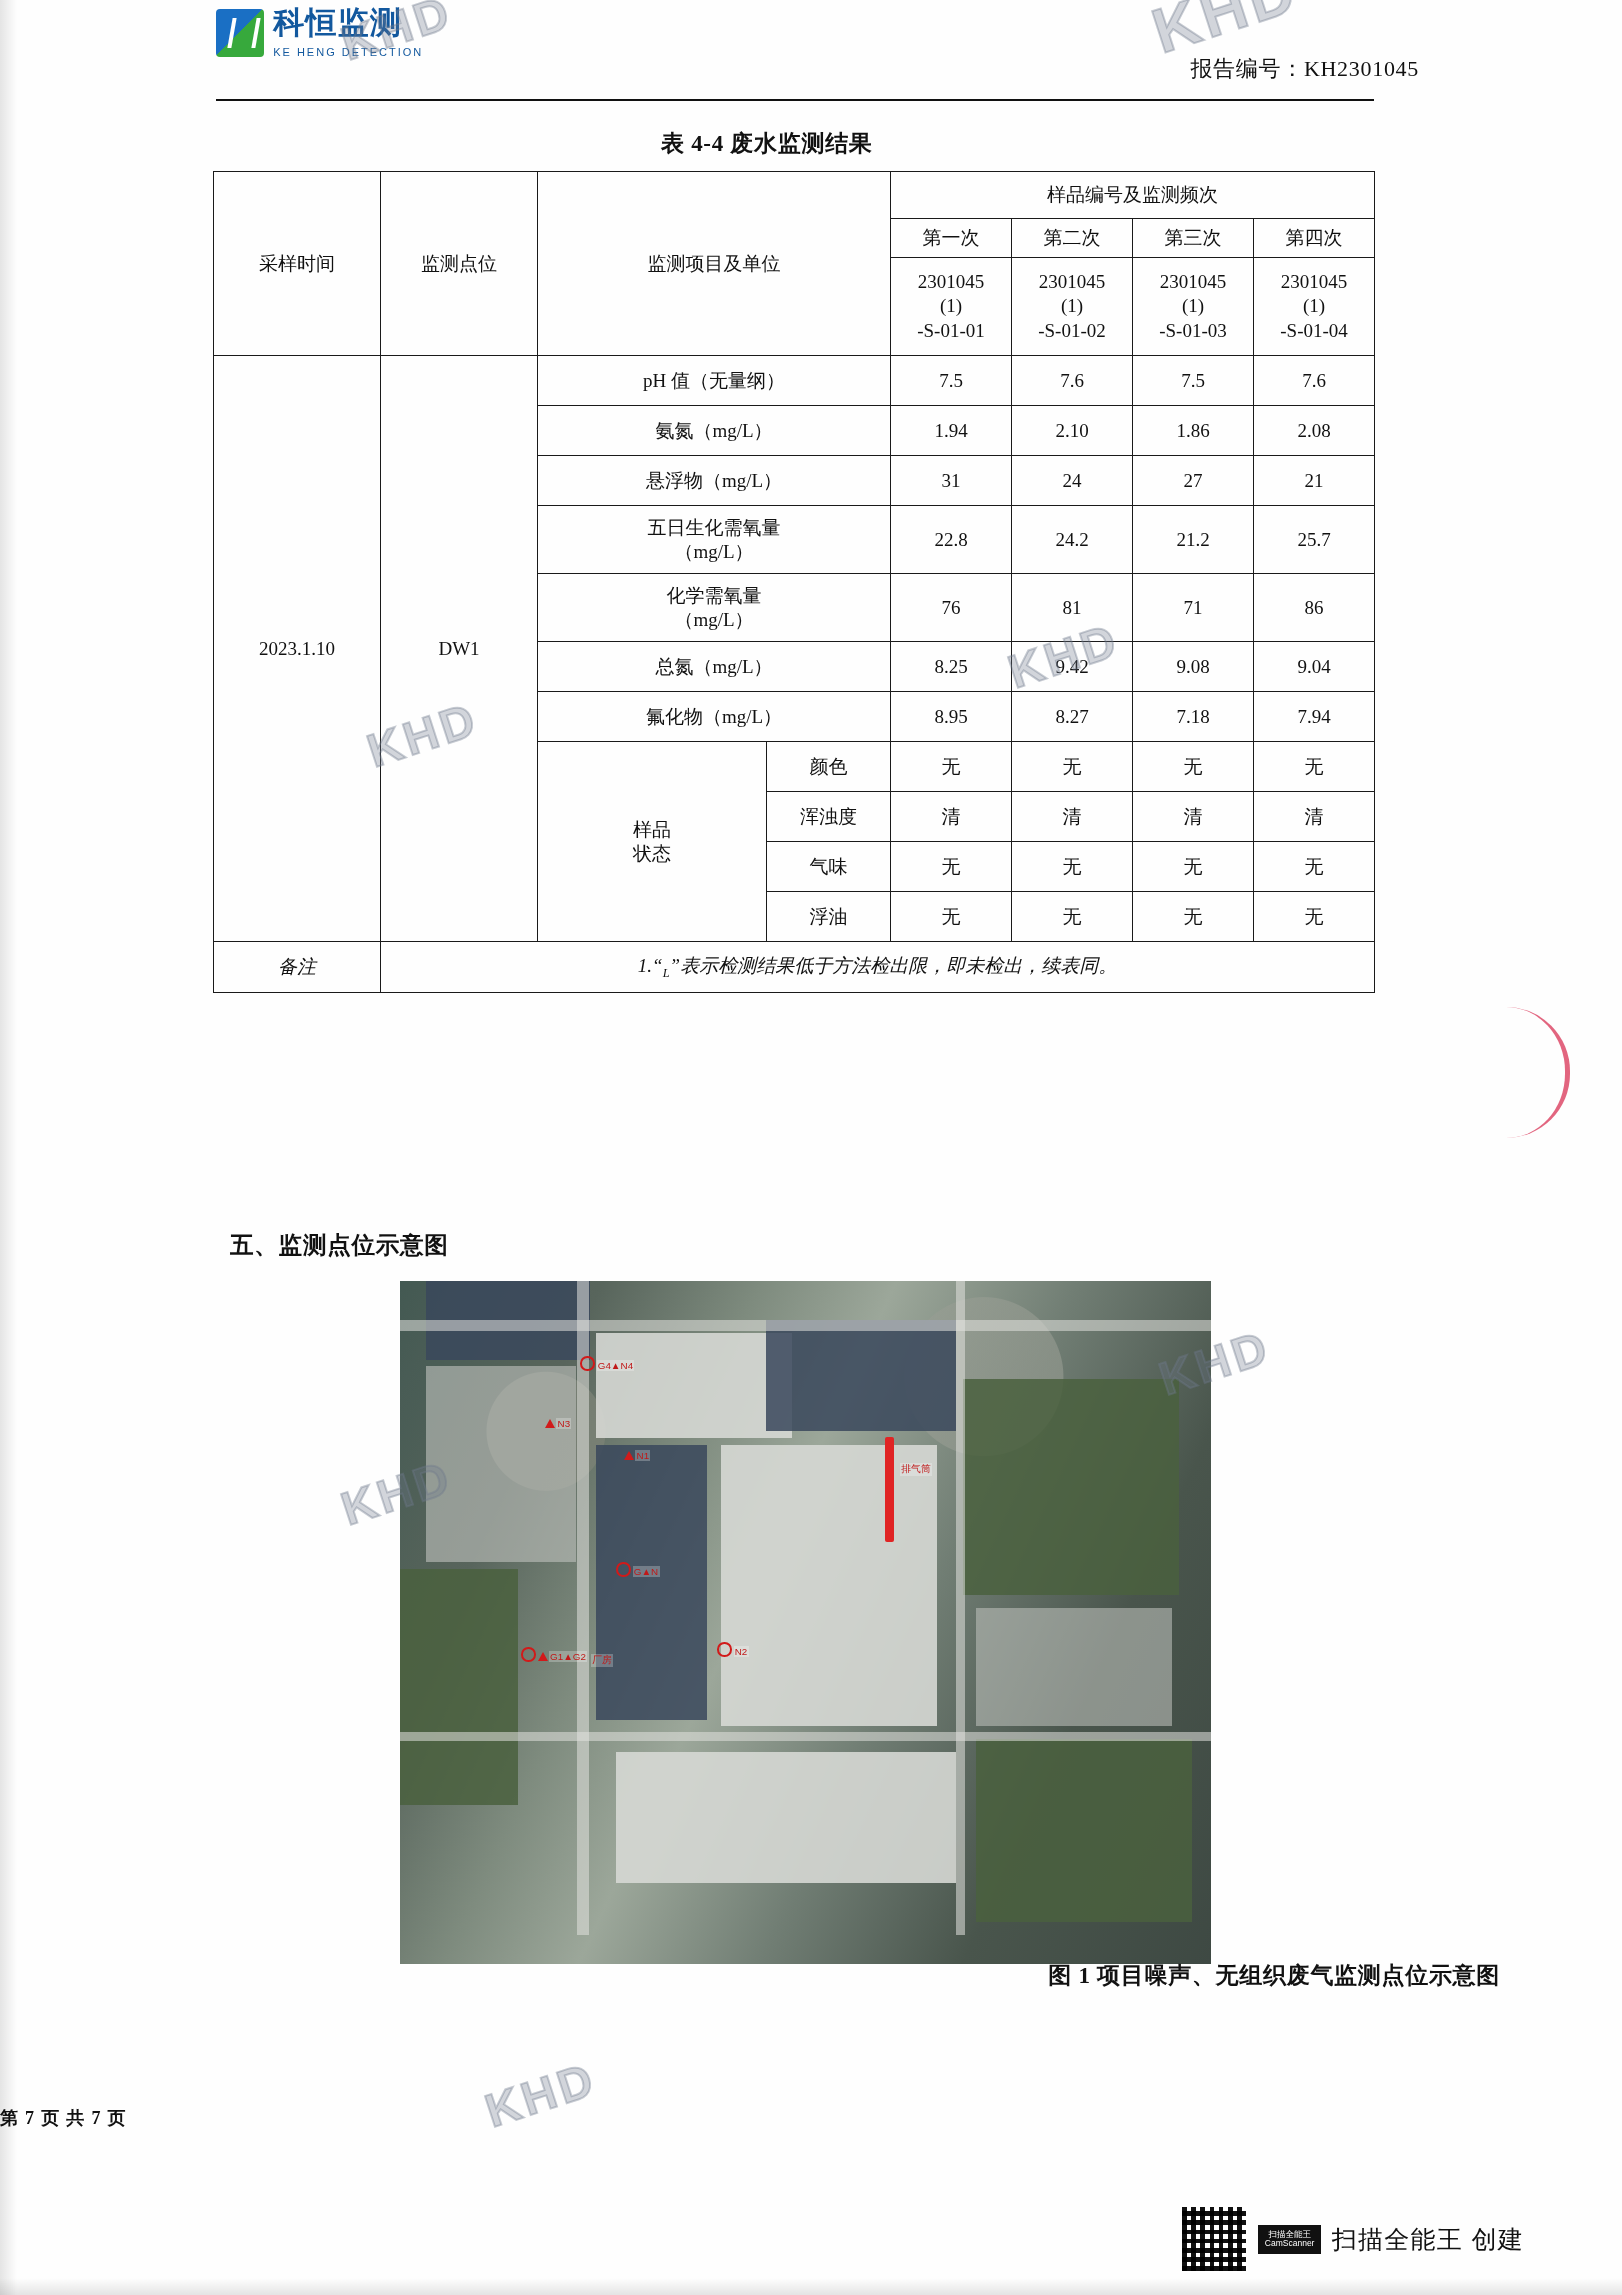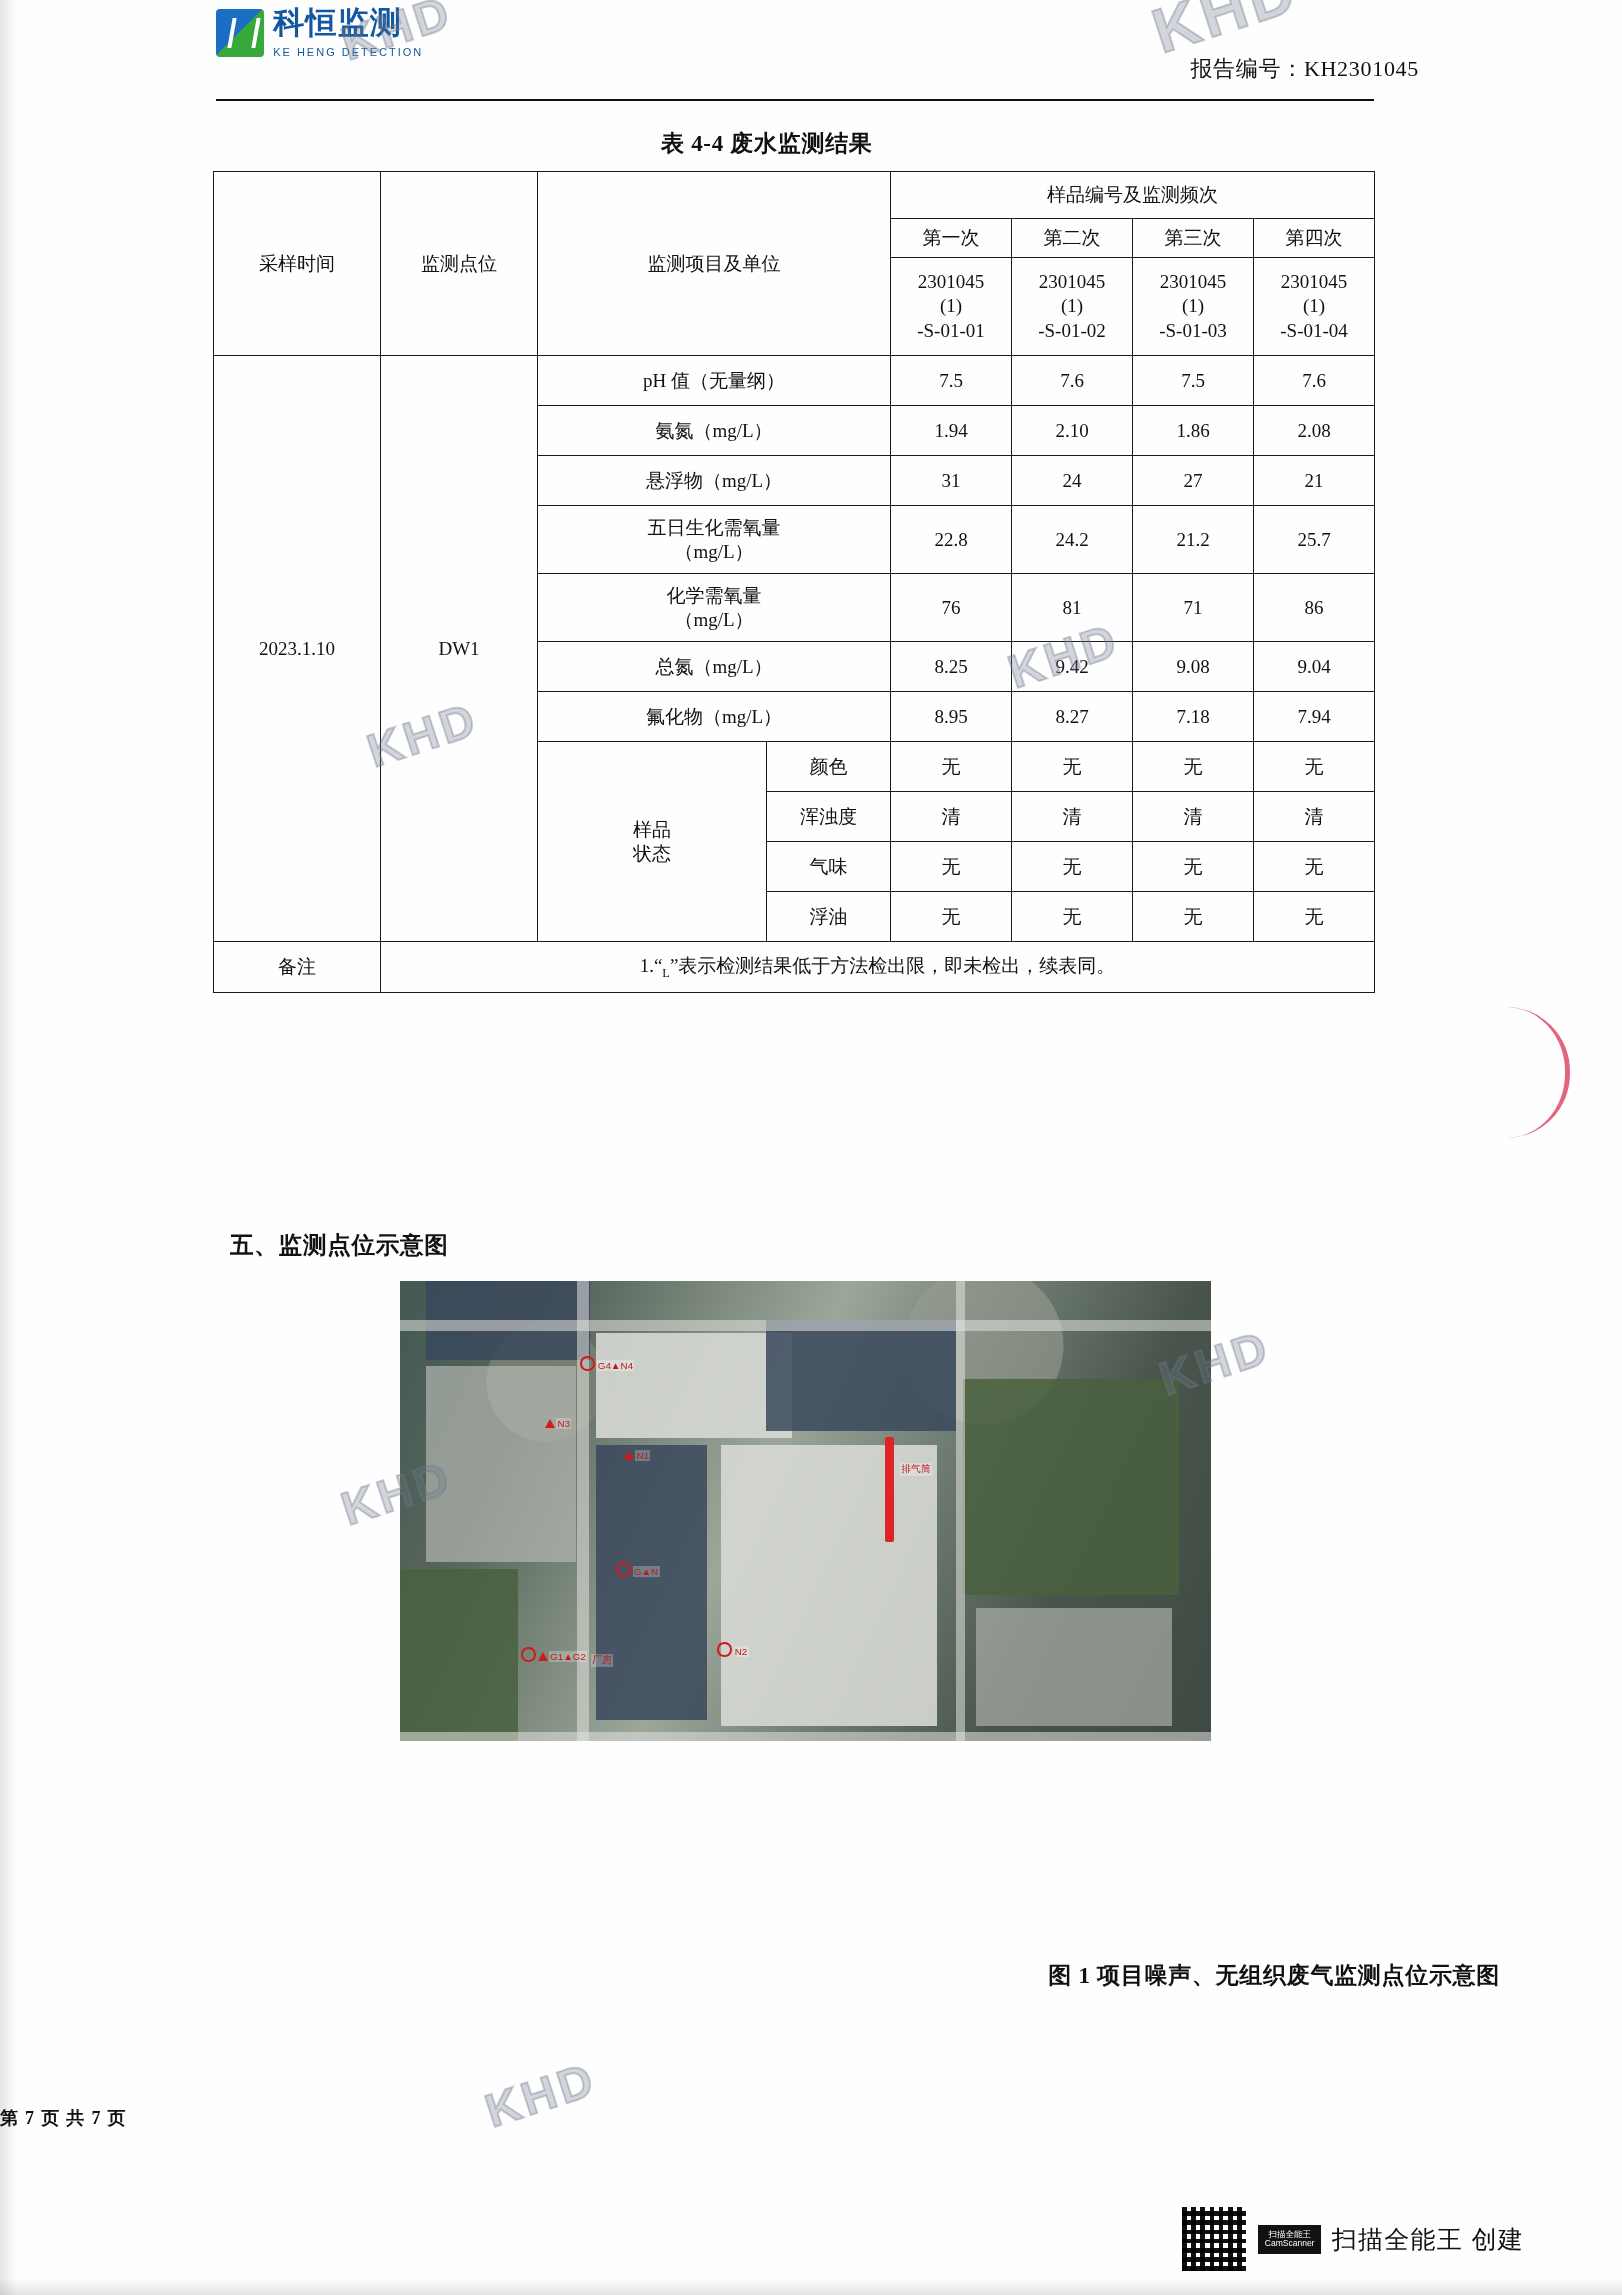--- a/index.html
+++ b/index.html
@@ -145,21 +145,21 @@
     text-align: center;
     font-size: 19px;
   }
   .item-two {
     line-height: 1.25;
   }
   .sample-state {
     font-size: 19px;
     line-height: 1.6;
   }
-  .remark-label { height: 51px; font-size: 19.6px; }
+  .remark-label { height: 51px; font-size: 19.6px; font-style: italic; }
   .remark-text {
     text-align: left;
     padding-left: 14.4px;
     font-size: 19px;
   }
   .remark-text sub {
     font-size: 12.4px;
     vertical-align: sub;
   }
 
@@ -173,21 +173,21 @@
     letter-spacing: 0.7px;
     white-space: nowrap;
   }
 
   
   .fig {
     position: absolute;
     left: 400px;
     top: 1281px;
     width: 811px;
-    height: 460px;
+    height: 683px;
     background: #f9a8d4;
     overflow: hidden;
   }
   .fig .sat {
     position: absolute;
     inset: 0;
     background:
       radial-gradient(circle at 18% 22%, rgba(120,130,115,0.85) 0 59px, rgba(0,0,0,0) 60px),
       radial-gradient(circle at 72% 14%, rgba(150,158,145,0.6) 0 79px, rgba(0,0,0,0) 80px),
       linear-gradient(115deg, #3f5a52 0%, #56665a 18%, #7c8c7c 32%, #9aa898 44%, #6f7f72 60%, #47564b 78%, #3c4a42 100%);

